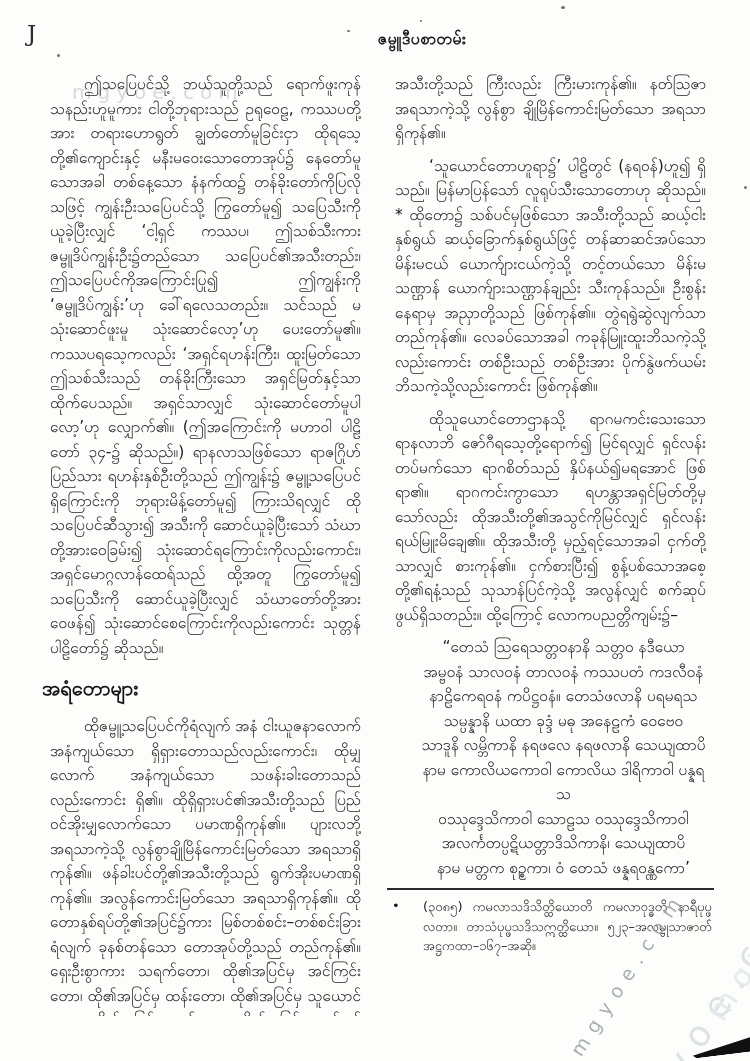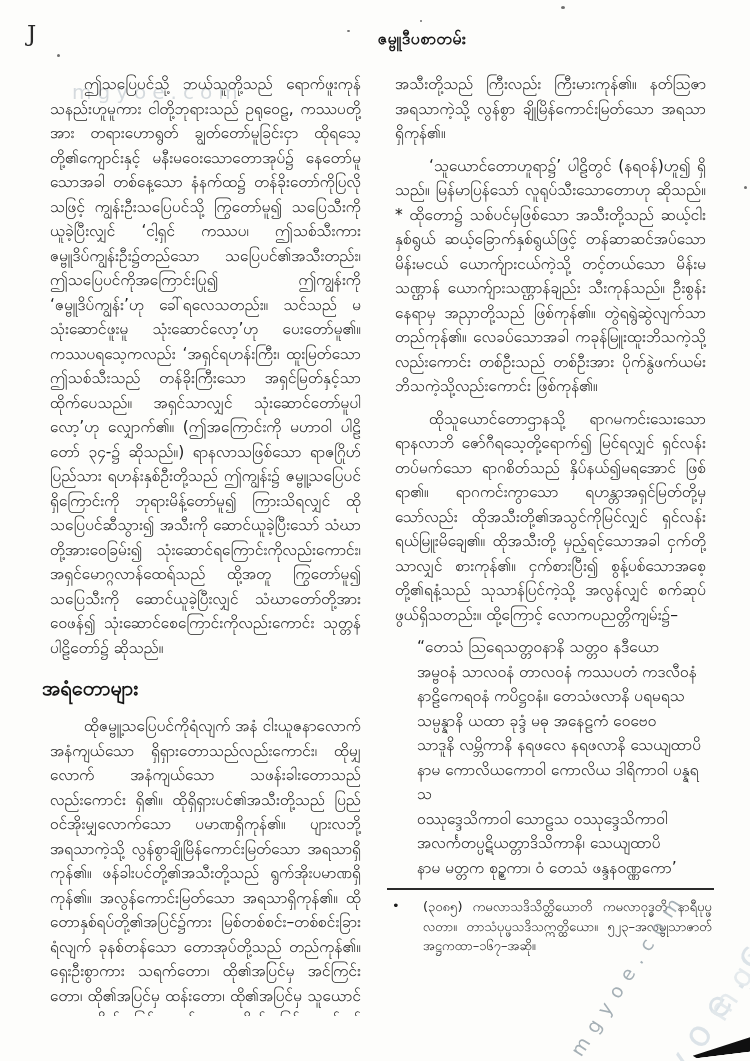--- a/index.html
+++ b/index.html
@@ -34,21 +34,21 @@
     text-align:justify;color:#1c1c1c;
   }
   .para.indent{text-indent:34px;}
   .heading{
     margin:15px 0 9px 0;font-size:20px;font-weight:bold;color:#141414;
   }
   .quote{
     margin:0 4px 0 30px;
     font-size:15.5px;line-height:24.5px;font-weight:500;
   }
-  .quote-line{white-space:normal;}
+  .quote-line{white-space:normal;text-align:center;}
   .footnote{
     position:absolute;left:0;top:824px;width:100%;box-sizing:border-box;
     border-top:2px solid #2a2a2a;
     padding:7px 2px 0 36px;
     font-size:13px;line-height:19.5px;text-align:justify;
   }
   .fn-marker{position:absolute;left:5px;top:6px;font-size:13px;}
   
   .wm{
     position:absolute;pointer-events:none;user-select:none;
@@ -109,21 +109,21 @@
         <p class="para indent">ထိုသူယောင်တောဌာနသို့ ရာဂမကင်းသေးသော ရာနလာဘိ ဇော်ဂီရသေ့တို့ရောက်၍ မြင်ရလျှင် ရှင်လန်းတပ်မက်သော ရာဂစိတ်သည် နှိပ်နယ်၍မရအောင် ဖြစ်ရာ၏။ ရာဂကင်းကွာသော ရဟန္တာအရှင်မြတ်တို့မှသော်လည်း ထိုအသီးတို့၏အသွင်ကိုမြင်လျှင် ရှင်လန်းရယ်မြူးမိချေ၏။ ထိုအသီးတို့ မှည့်ရင့်သောအခါ ငှက်တို့သာလျှင် စားကုန်၏။ ငှက်စားပြီး၍ စွန့်ပစ်သောအစေ့တို့၏ရနံ့သည် သုသာန်ပြင်ကဲ့သို့ အလွန်လျှင် စက်ဆုပ်ဖွယ်ရှိသတည်း။ ထို့ကြောင့် လောကပညတ္တိကျမ်း၌–</p>
         <div class="quote">
           <div class="quote-line">“တေသံ သြရေသတ္တဝနာနိ သတ္တဝ နဒီယော</div>
           <div class="quote-line">အမ္ဗဝနံ သာလဝနံ တာလဝနံ ကဿပတံ ကဒလီဝနံ</div>
           <div class="quote-line">နာဠိကေရဝနံ ကပိဋ္ဌဝနံ။ တေသံဖလာနိ ပရမရသ</div>
           <div class="quote-line">သမ္ပန္နာနိ ယထာ ခုဒ္ဒံ မဓု အနေဠကံ ဝေဗေဝ</div>
           <div class="quote-line">သာဒူနိ လမ္ဘိကာနိ နရဖလေ နရဖလာနိ သေယျထာပိ</div>
           <div class="quote-line">နာမ ကောလိယကောဝါ ကောလိယ ဒါရိကာဝါ ပန္နရသ</div>
           <div class="quote-line">ဝဿုဒ္ဒေသိကာဝါ သောဠသ ဝဿုဒ္ဒေသိကာဝါ</div>
           <div class="quote-line">အလင်္ကတပ္ပဋိယတ္တာဒိသိကာနိ၊ သေယျထာပိ</div>
-          <div class="quote-line">နာမ မတ္တက စုဥ္စကာ၊ ဝံ တေသံ ဖန္ဒနဝဏ္ဏကော’</div>
+          <div class="quote-line">နာမ မတ္တက စုဥ္စကာ၊ ဝံ တေသံ ဖန္နရဝန္ဏကော’</div>
         </div>
         <p class="para">အစရှိသည်ဖြင့် ဆိုသည်။ ထိုသို့ ခုနစ်ရပ်သော တောတို့၌ တစ်ရပ်တစ်ရပ်သော တော၏အကျယ်သည် ငါးယူဇနာစီချည်း ရှိကုန်သည်။ အလျားအားဖြင့်ကား ယူဇနာငါးဆယ်စီရှိ၏။ မြောက်ဘက်ဖြစ်သော ကျွန်းစွန်းမှသည်</p>
       </div>
 
       <div class="footnote">
         <span class="fn-marker">•</span>
         <span class="fn-text">(၃၀၈၅) ကမလာသဒိသိတ္ထိယောတိ ကမလာဝုဒ္ဓတိ နာရီပုပ္ဖလတာ။ တာသံပုပ္ဖသဒိသဣတ္ထိယော။ ၅၂၃–အလမ္ဗုသာဇာတ် အဋ္ဌကထာ–၁၆၇–အဆို။</span>
       </div>
     </div>
 

